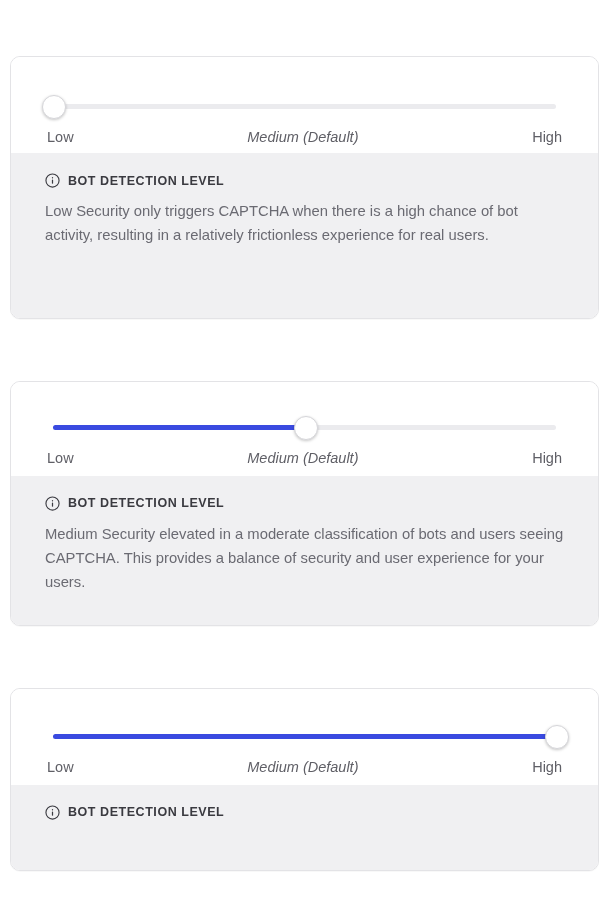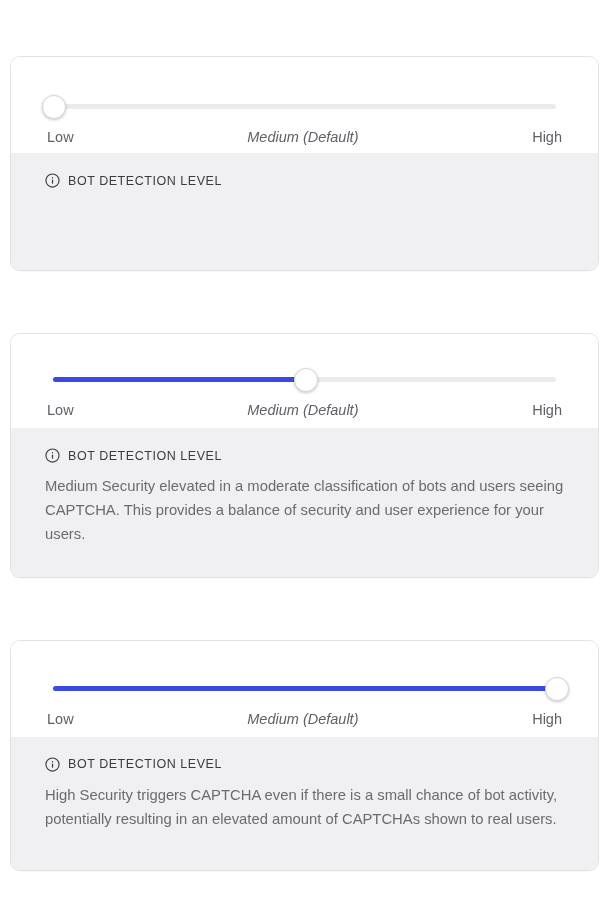--- a/index.html
+++ b/index.html
@@ -100,21 +100,21 @@
     margin-bottom: 12px;
   }
   .info-icon {
     width: 15px;
     height: 15px;
     flex: 0 0 auto;
     display: block;
   }
   .info-title {
     font-size: 12.5px;
-    font-weight: normal;
+    font-weight: bold;
     letter-spacing: 0.55px;
     color: #3a3a40;
     text-transform: uppercase;
   }
   .info-body {
     font-size: 14.8px;
     line-height: 1.62;
     color: #6a6a72;
   }
   .card-low .slider-area { padding-top: 38px; padding-bottom: 8px; }
@@ -145,20 +145,21 @@
       <div class="info-head">
         <span class="info-icon">
           <svg width="15" height="15" viewBox="0 0 16 16" fill="none" xmlns="http://www.w3.org/2000/svg">
             <circle cx="8" cy="8" r="7" stroke="#3a3a40" stroke-width="1.2"></circle>
             <rect x="7.35" y="6.9" width="1.3" height="4.6" rx="0.5" fill="#3a3a40"></rect>
             <rect x="7.35" y="4.3" width="1.3" height="1.5" rx="0.5" fill="#3a3a40"></rect>
           </svg>
         </span>
         <span class="info-title">BOT DETECTION LEVEL</span>
       </div>
+      <div class="info-body">Low Security only triggers CAPTCHA when there is a high chance of bot activity, resulting in a relatively frictionless experience for real users.</div>
     </div>
   </div>
 
   <div class="card card-med">
     <div class="slider-area">
       <div class="track-wrap">
         <div class="track" style="background: rgb(235, 235, 238);"></div>
         <div class="track-fill" id="fill-medium" style="width: 50%; background: rgb(58, 74, 224);"></div>
         <div class="thumb" id="thumb-medium" style="left: 50%;"></div>
       </div>
@@ -200,17 +201,16 @@
       <div class="info-head">
         <span class="info-icon">
           <svg width="15" height="15" viewBox="0 0 16 16" fill="none" xmlns="http://www.w3.org/2000/svg">
             <circle cx="8" cy="8" r="7" stroke="#3a3a40" stroke-width="1.2"></circle>
             <rect x="7.35" y="6.9" width="1.3" height="4.6" rx="0.5" fill="#3a3a40"></rect>
             <rect x="7.35" y="4.3" width="1.3" height="1.5" rx="0.5" fill="#3a3a40"></rect>
           </svg>
         </span>
         <span class="info-title">BOT DETECTION LEVEL</span>
       </div>
-      <div class="info-body">High Security triggers CAPTCHA even if there is a small chance of bot activity, potentially resulting in an elevated amount of CAPTCHAs shown to real users.</div>
     </div>
   </div>
 
 </div>
 
 </body></html>

